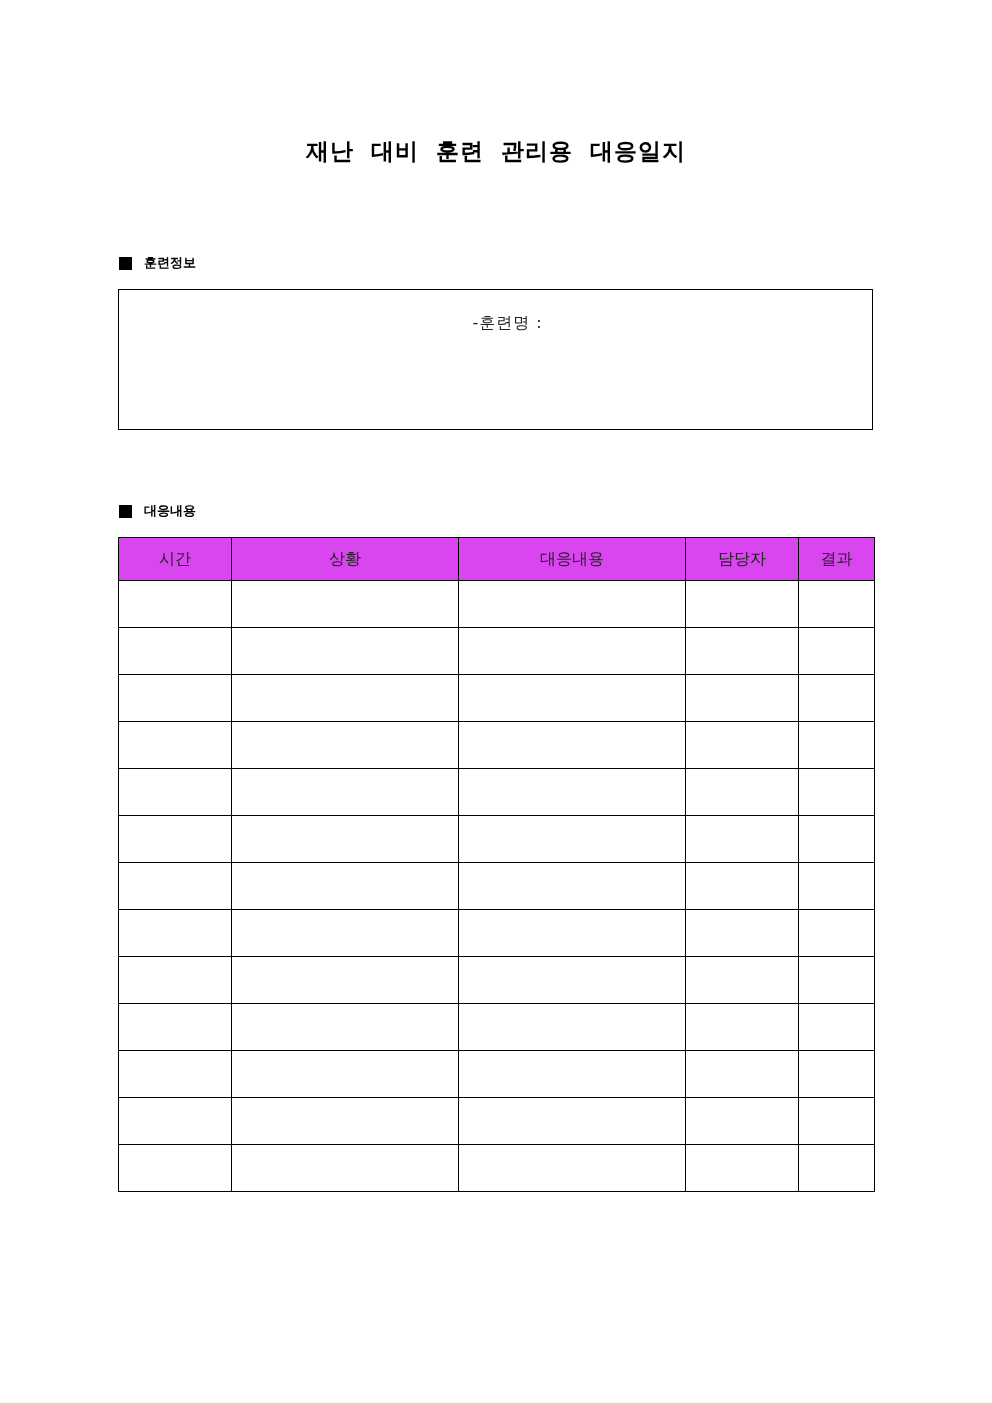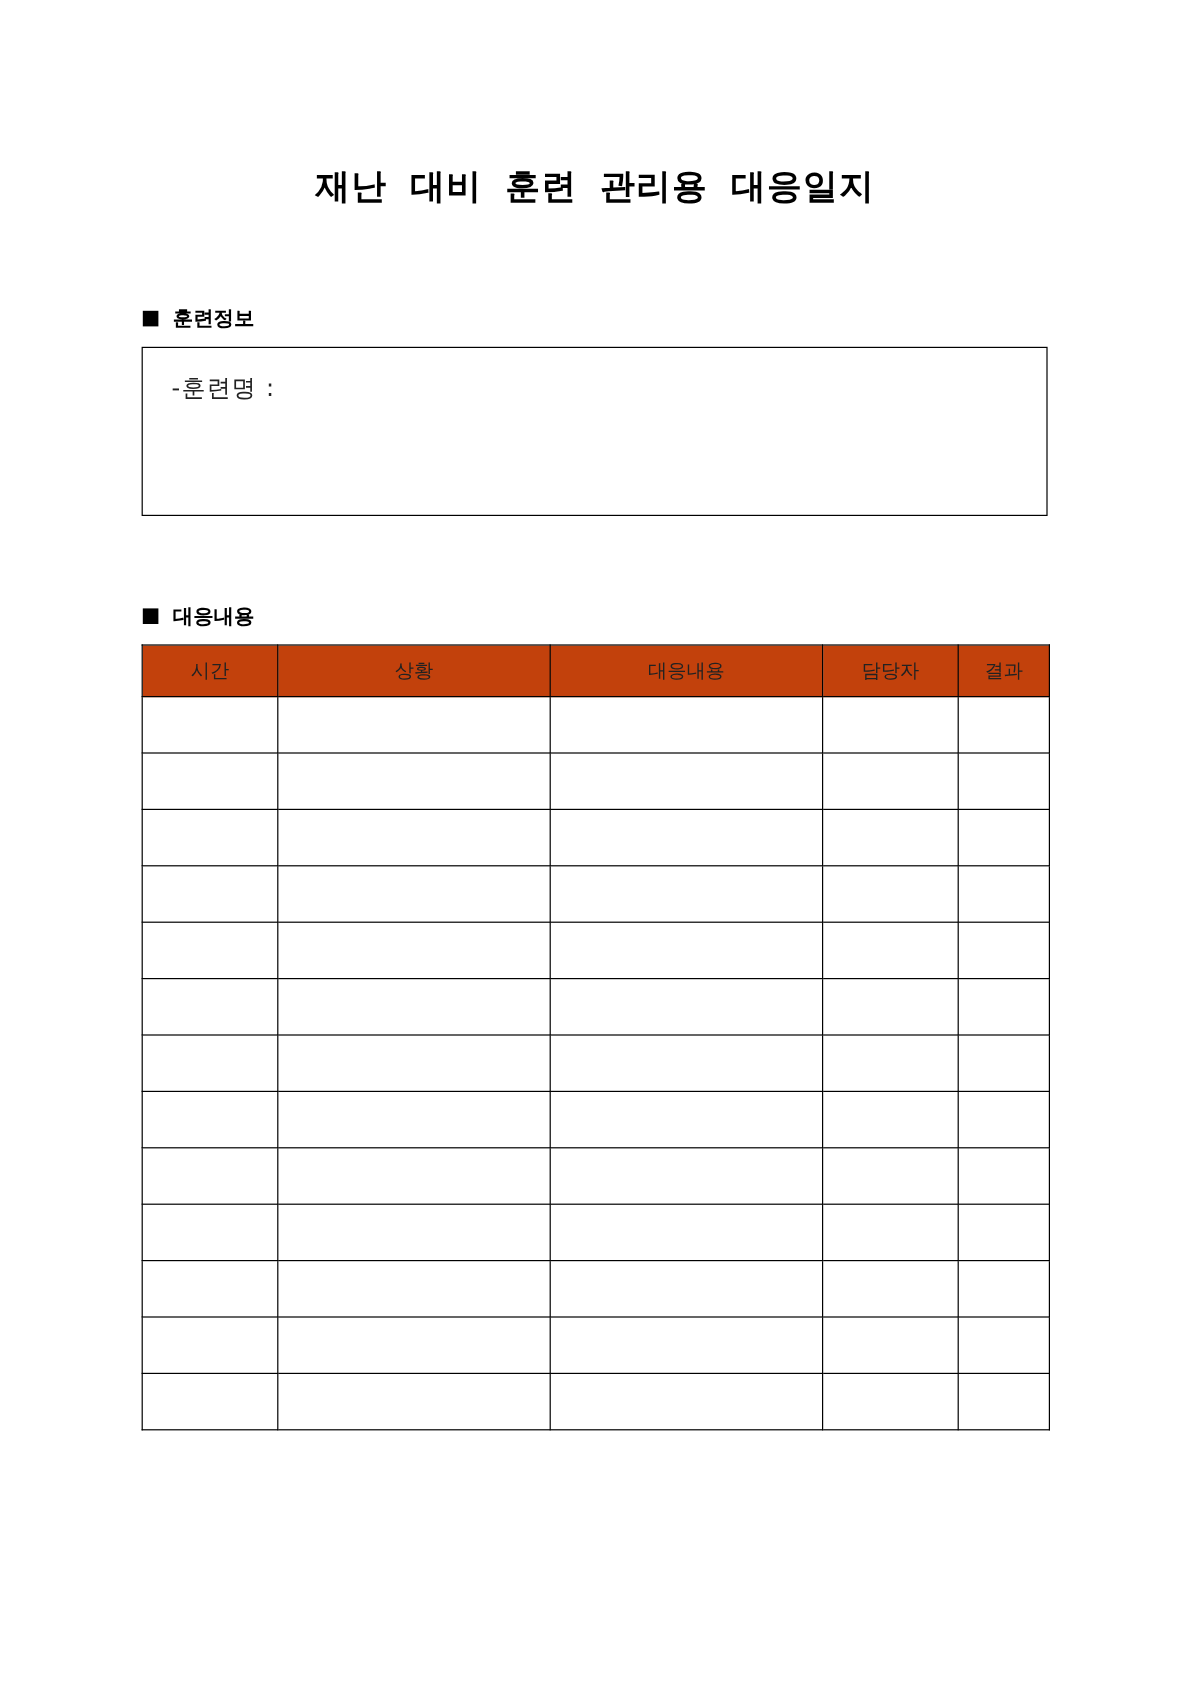--- a/index.html
+++ b/index.html
@@ -3,50 +3,50 @@
   <meta charset="utf-8">
   <style>
     html, body { margin: 0; padding: 0; background: #ffffff; }
     body {
       width: 992px; height: 1403px; position: relative; overflow: hidden;
       font-family: "DejaVu Sans", "Liberation Sans", sans-serif;
       color: #000;
     }
     .title {
       position: absolute; left: 0; top: 136px; width: 992px;
-      text-align: center; font-size: 29px; font-weight: bold;
+      text-align: center; font-size: 23px; font-weight: bold;
       letter-spacing: 1px; word-spacing: 8px;
     }
     .section-head {
-      position: absolute; left: 119px; font-size: 17px; font-weight: bold;
+      position: absolute; left: 119px; font-size: 13px; font-weight: bold;
       display: flex; align-items: center;
     }
     .section-head .sq {
       display: inline-block; width: 13px; height: 13px; background: #000;
       margin-right: 12px;
     }
     #sec1 { top: 254px; }
     #sec2 { top: 502px; }
     .info-box {
       position: absolute; left: 118px; top: 289px; width: 755px; height: 141px;
       border: 1px solid #000; box-sizing: border-box;
       padding: 20px 0 0 24px;
     }
     .info-line {
-      font-size: 20px; line-height: 26.5px; color: #222; letter-spacing: 1px;
+      font-size: 16px; line-height: 26.5px; color: #222; letter-spacing: 1px; text-align: center;
     }
     table.log {
       position: absolute; left: 118px; top: 537px;
       border-collapse: collapse; table-layout: fixed; width: 757px;
     }
     table.log th, table.log td {
       border: 1.5px solid #000; padding: 0;
     }
     table.log th {
-      background: #c2410c; height: 42px; font-weight: normal;
+      background: #d946ef; height: 42px; font-weight: normal;
       font-size: 16px; color: #222; text-align: center;
     }
     table.log td { height: 46px; }
   </style>
 </head>
 <body>
 
 <div class="title">재난 대비 훈련 관리용 대응일지</div>
 
 <div class="section-head" id="sec1">

